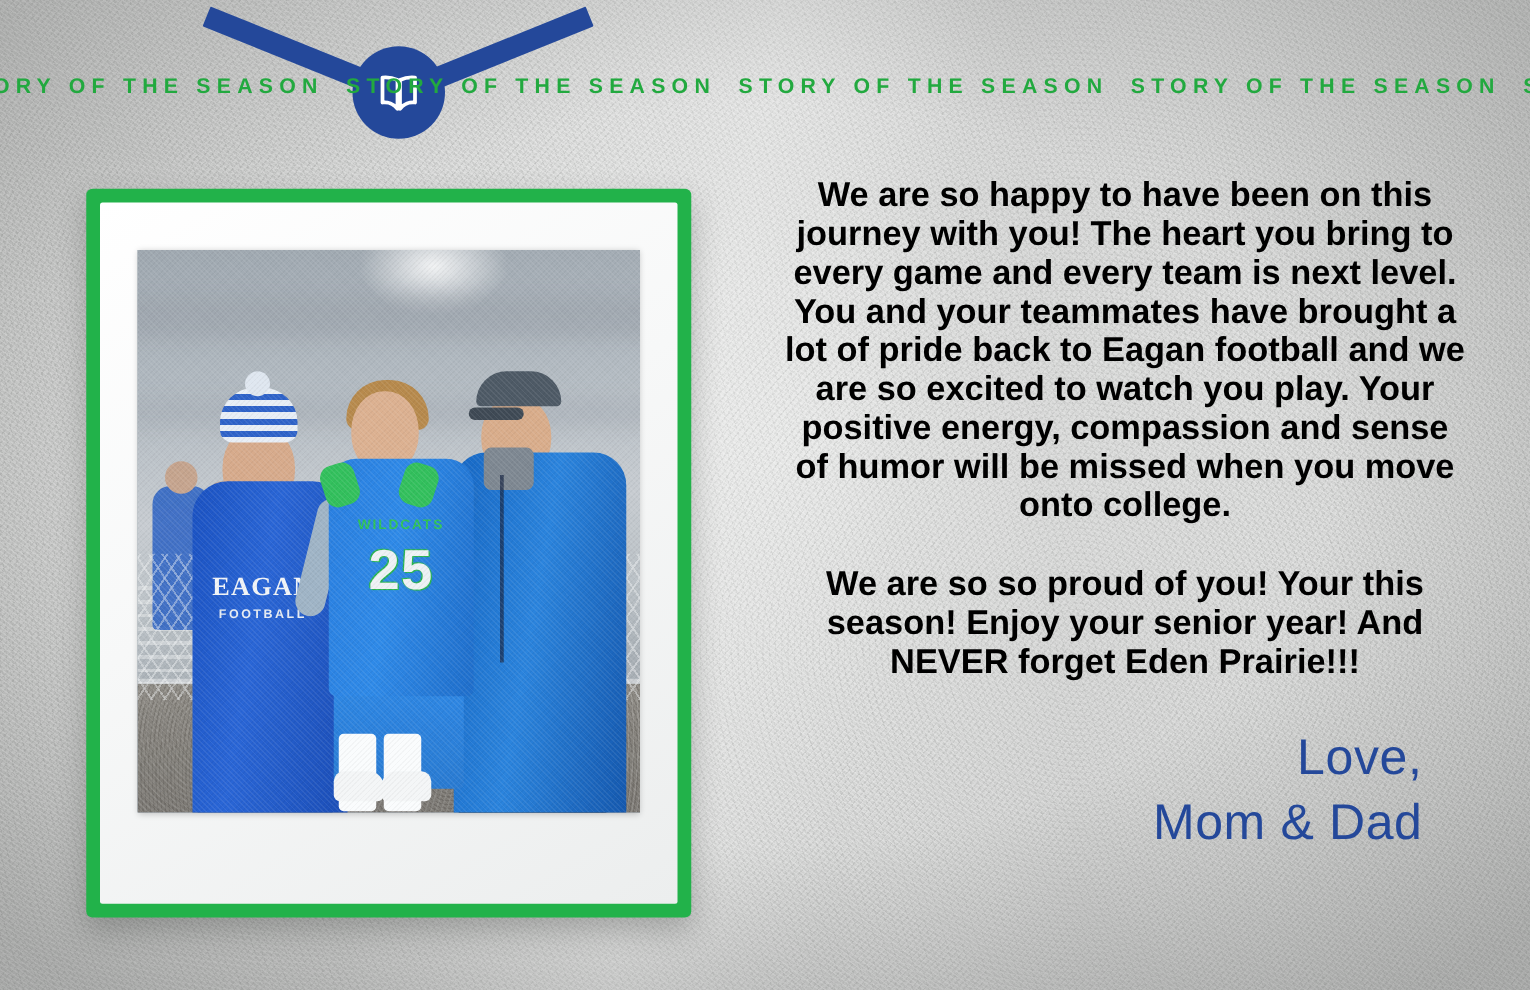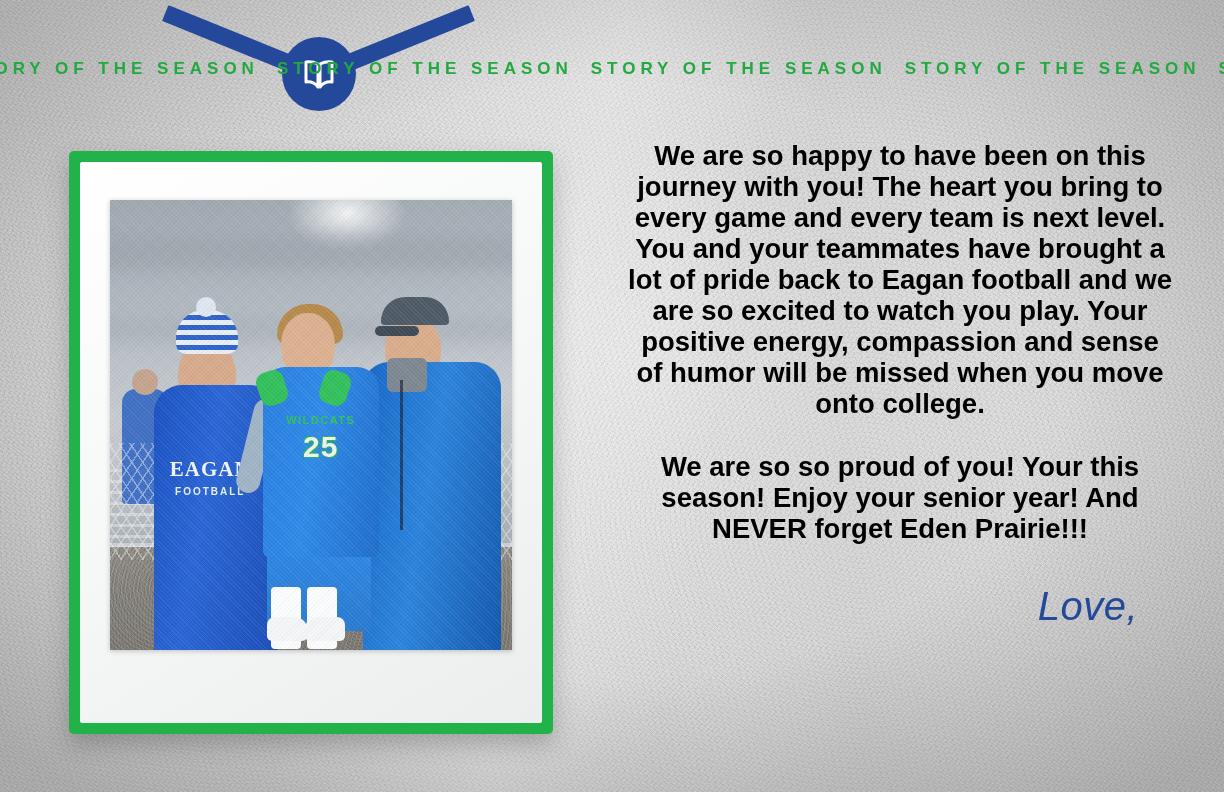--- a/index.html
+++ b/index.html
@@ -222,21 +222,21 @@
   .mom-text1 { left: 12.5%; top: 57%; width: 100px; text-align:center; color:#f2f5f8; font-weight:800; font-size:21px; letter-spacing:1px; font-family:"Liberation Serif", serif; }
   .mom-text2 { left: 12.5%; top: 63.5%; width: 100px; text-align:center; color:#e7edf4; font-weight:700; font-size:10px; letter-spacing:2px; }
 
   
   .pl-body { left: 38%; top: 37%; width: 116px; height: 190px; background: linear-gradient(100deg,#2a7fe0 0%, #2f8ae8 45%, #1f6ecb 100%); border-radius: 22px 22px 6px 6px; }
   .pl-head { left: 42.5%; top: 25%; width: 54px; height: 66px; border-radius: 48%; background: #dcb191; }
   .pl-hair { left: 41.6%; top: 23%; width: 66px; height: 40px; border-radius: 34px 34px 10px 10px; background: #b78a4d; }
   .pl-shoulderL { left: 36.8%; top: 38%; width: 28px; height: 34px; background:#33c05d; border-radius: 10px; transform: rotate(-18deg); }
   .pl-shoulderR { left: 52.5%; top: 38%; width: 28px; height: 34px; background:#33c05d; border-radius: 10px; transform: rotate(18deg); }
   .pl-team { left: 38%; top: 47.5%; width: 116px; text-align:center; color:#2fc25b; font-weight:800; font-size:11px; letter-spacing:1.5px; }
-  .pl-num  { left: 38%; top: 51%; width: 116px; text-align:center; color:#eef2f5; font-weight:800; font-size:30px; letter-spacing:1px;
+  .pl-num  { left: 38%; top: 51%; width: 116px; text-align:center; color:#eef2f5; font-weight:800; font-size:45px; letter-spacing:1px;
              text-shadow: 0 0 2px #2bb553, 1px 1px 0 #2bb553, -1px -1px 0 #2bb553; font-family:"Liberation Sans", sans-serif; }
   .pl-pants { left: 39%; top: 74%; width: 104px; height: 98px; background: linear-gradient(180deg,#2f8ae8,#2a7bd2); border-radius: 4px; }
   .pl-sockL { left: 40%; top: 86%; width: 30px; height: 62px; background:#fafcfd; border-radius: 4px; }
   .pl-sockR { left: 49%; top: 86%; width: 30px; height: 62px; background:#fafcfd; border-radius: 4px; }
   .pl-shoeL { left: 39%; bottom: 2%; width: 40px; height: 24px; background:#f4f6f7; border-radius: 8px 12px 5px 5px; }
   .pl-shoeR { left: 48.5%; bottom: 2%; width: 40px; height: 24px; background:#f4f6f7; border-radius: 12px 8px 5px 5px; }
   .pl-armL { left: 33.5%; top: 44%; width: 24px; height: 96px; background:#9fb4c6; border-radius: 12px; transform: rotate(14deg); }
   .pl-armR { left: 55.5%; top: 44%; width: 24px; height: 96px; background:#9fb4c6; border-radius: 12px; transform: rotate(-14deg); }
 
   
@@ -285,21 +285,20 @@
   }
   .para.second { margin-top: 32px; }
   .signoff {
     color: #24489a;
     font-size: 40px;
     font-weight: 400;
     line-height: 52px;
     text-align: right;
     margin: 36px 62px 0 0;
     letter-spacing: .5px;
-    font-style: italic;
   }
   .signoff div { white-space: nowrap; }
 </style>
 </head>
 <body>
 
 <div id="stage">
 
   <div class="bg-base"></div>
   <div class="bg-grain"></div>
@@ -389,16 +388,17 @@
         <div class="photo-grain"></div>
       </div>
     </div>
   </div>
 
   <div class="message">
     <p class="para first">We are so happy to have been on this journey with you! The heart you bring to every game and every team is next level. You and your teammates have brought a lot of pride back to Eagan football and we are so excited to watch you play. Your positive energy, compassion and sense of humor will be missed when you move onto college.</p>
     <p class="para second">We are so so proud of you! Your this season! Enjoy your senior year! And NEVER forget Eden Prairie!!!</p>
     <div class="signoff">
       <div>Love,</div>
+      <div>Mom &amp; Dad</div>
     </div>
   </div>
 
 </div>
 
 </body></html>

